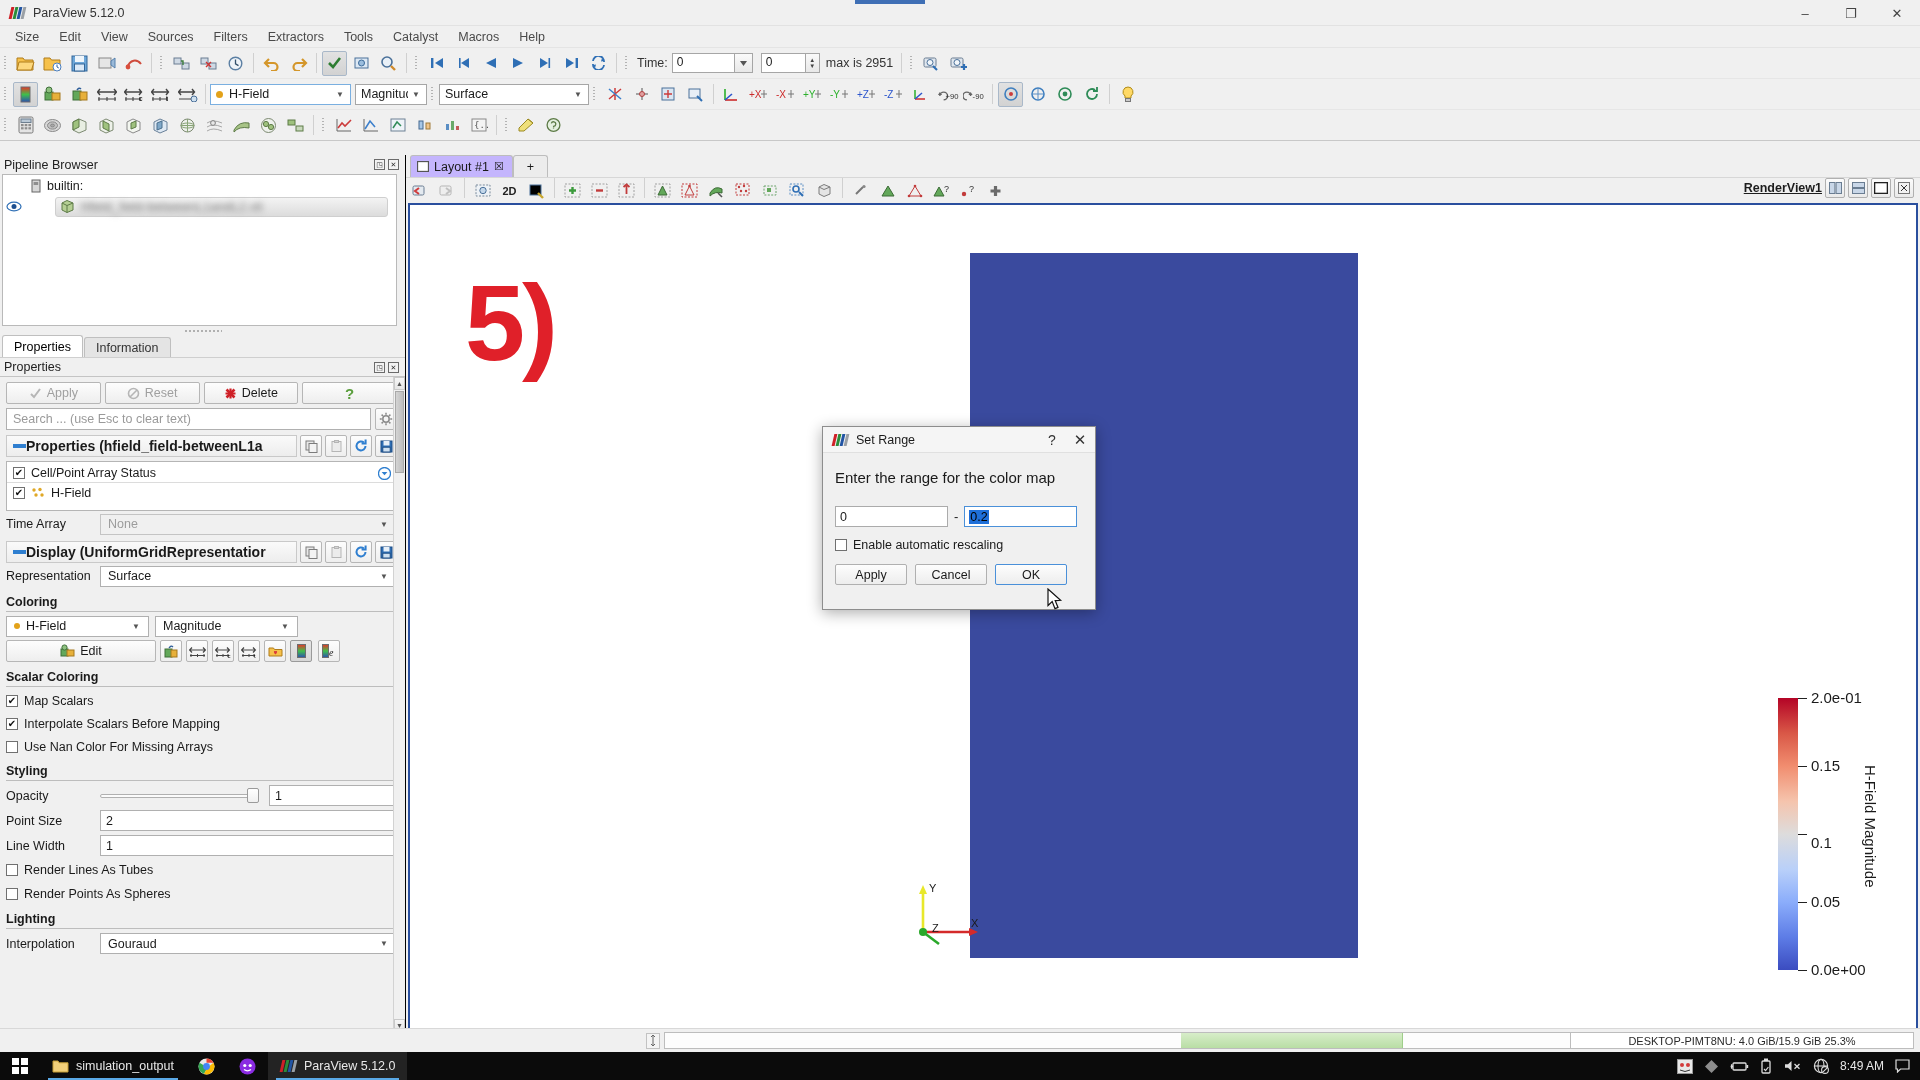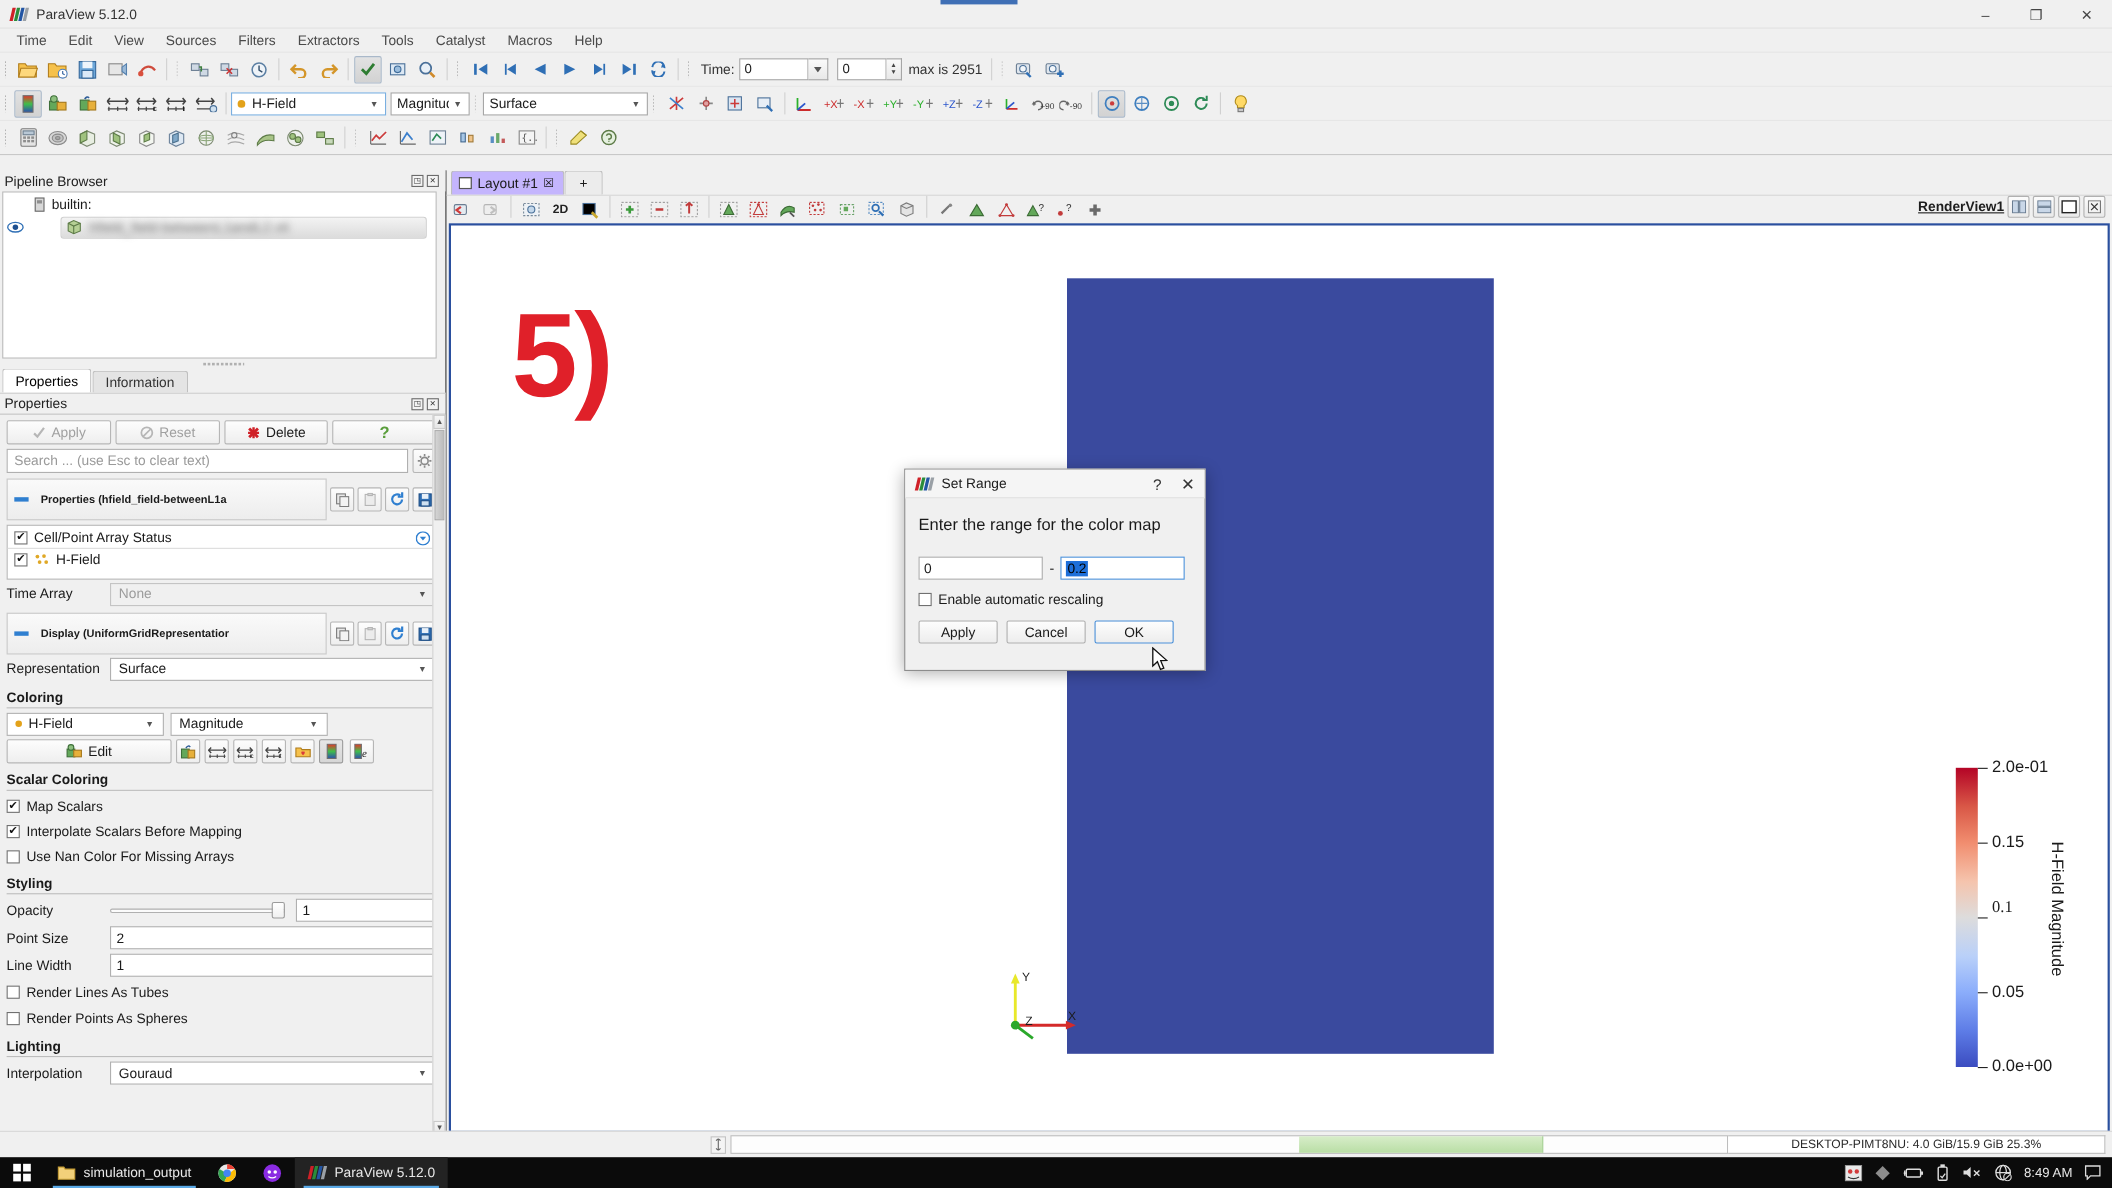--- a/index.html
+++ b/index.html
@@ -106,23 +106,23 @@
           background:linear-gradient(#fdfdfd,#eeeeee); display:flex; align-items:center;
           justify-content:center; gap:5px; font-size:12.5px;}
   .pbtn.dis { color:#a0a0a0; }
   .searchrow { display:flex; gap:4px; padding:0 8px 5px 6px; align-items:center;}
   .searchbox { flex:1; height:22px; border:1px solid #b0b0b0; background:#fff;
                display:flex; align-items:center; padding:0 6px; font-size:12.5px; color:#9a9a9a;}
   .gearbtn { width:22px; height:22px; border:1px solid #b6b6b6; border-radius:2px;
              background:linear-gradient(#fdfdfd,#eeeeee); display:flex; align-items:center;
              justify-content:center;}
 
-  .grouphdr { display:flex; align-items:center; gap:11px; height:38px; border:1px solid #c9c9c9;
+  .grouphdr { display:flex; align-items:center; gap:0; height:22px; border:1px solid #c9c9c9;
               background:linear-gradient(#fafafa,#ededed); padding:0 6px; font-weight:bold;
-              font-size:10px; overflow:hidden; white-space:nowrap;}
+              font-size:14px; overflow:hidden; white-space:nowrap;}
   .dash { width:13px; height:4px; background:#2f7fd0; flex:0 0 auto;}
   .hdrrow { display:flex; gap:3px; padding:0 8px 0 6px; align-items:center;}
   .sqbtn { width:22px; height:22px; border:1px solid #b6b6b6; border-radius:2px;
            background:linear-gradient(#fdfdfd,#eeeeee); display:flex; align-items:center;
            justify-content:center; flex:0 0 auto;}
   .arraybox { margin:4px 8px 0 6px; border:1px solid #b5b5b5; background:#fff; height:50px;
               padding:2px 0 0 0;}
   .chkrow { display:flex; align-items:center; gap:6px; height:19px; padding:0 6px; font-size:12.5px;}
   .chk { width:12px; height:12px; border:1px solid #707070; background:#fff; flex:0 0 auto;
          display:flex; align-items:center; justify-content:center; font-size:10px; line-height:10px; color:#111;}
@@ -243,21 +243,21 @@
     <span class="title-text">ParaView 5.12.0</span>
     <div class="tabstrip-accent"></div>
     <div class="winbtns">
       <div class="winbtn">–</div>
       <div class="winbtn">❐</div>
       <div class="winbtn close">✕</div>
     </div>
   </div>
 
   <div class="menubar">
-    <div class="menu-item"><span>Time</span></div>
+    <div class="menu-item"><span>Size</span></div>
     <div class="menu-item"><span>Edit</span></div>
     <div class="menu-item"><span>View</span></div>
     <div class="menu-item"><span>Sources</span></div>
     <div class="menu-item"><span>Filters</span></div>
     <div class="menu-item"><span>Extractors</span></div>
     <div class="menu-item"><span>Tools</span></div>
     <div class="menu-item"><span>Catalyst</span></div>
     <div class="menu-item"><span>Macros</span></div>
     <div class="menu-item"><span>Help</span></div>
   </div>
@@ -1305,21 +1305,21 @@
           </svg>
         </div>
 
         <div class="legend">
           <div class="bar"></div>
           <div class="tk" style="top:8px;"></div>
           <div class="tl" style="top:8px;">2.0e-01</div>
           <div class="tk" style="top:76px;"></div>
           <div class="tl" style="top:76px;">0.15</div>
           <div class="tk" style="top:144px;"></div>
-          <div class="tl" style="top:136px;font-family:Liberation Serif, serif;">0.1</div>
+          <div class="tl" style="top:153px;">0.1</div>
           <div class="tk" style="top:212px;"></div>
           <div class="tl" style="top:212px;">0.05</div>
           <div class="tk" style="top:280px;"></div>
           <div class="tl" style="top:280px;">0.0e+00</div>
           <div class="vtitle">H-Field Magnitude</div>
         </div>
       </div>
     </div>
   </div>
 

